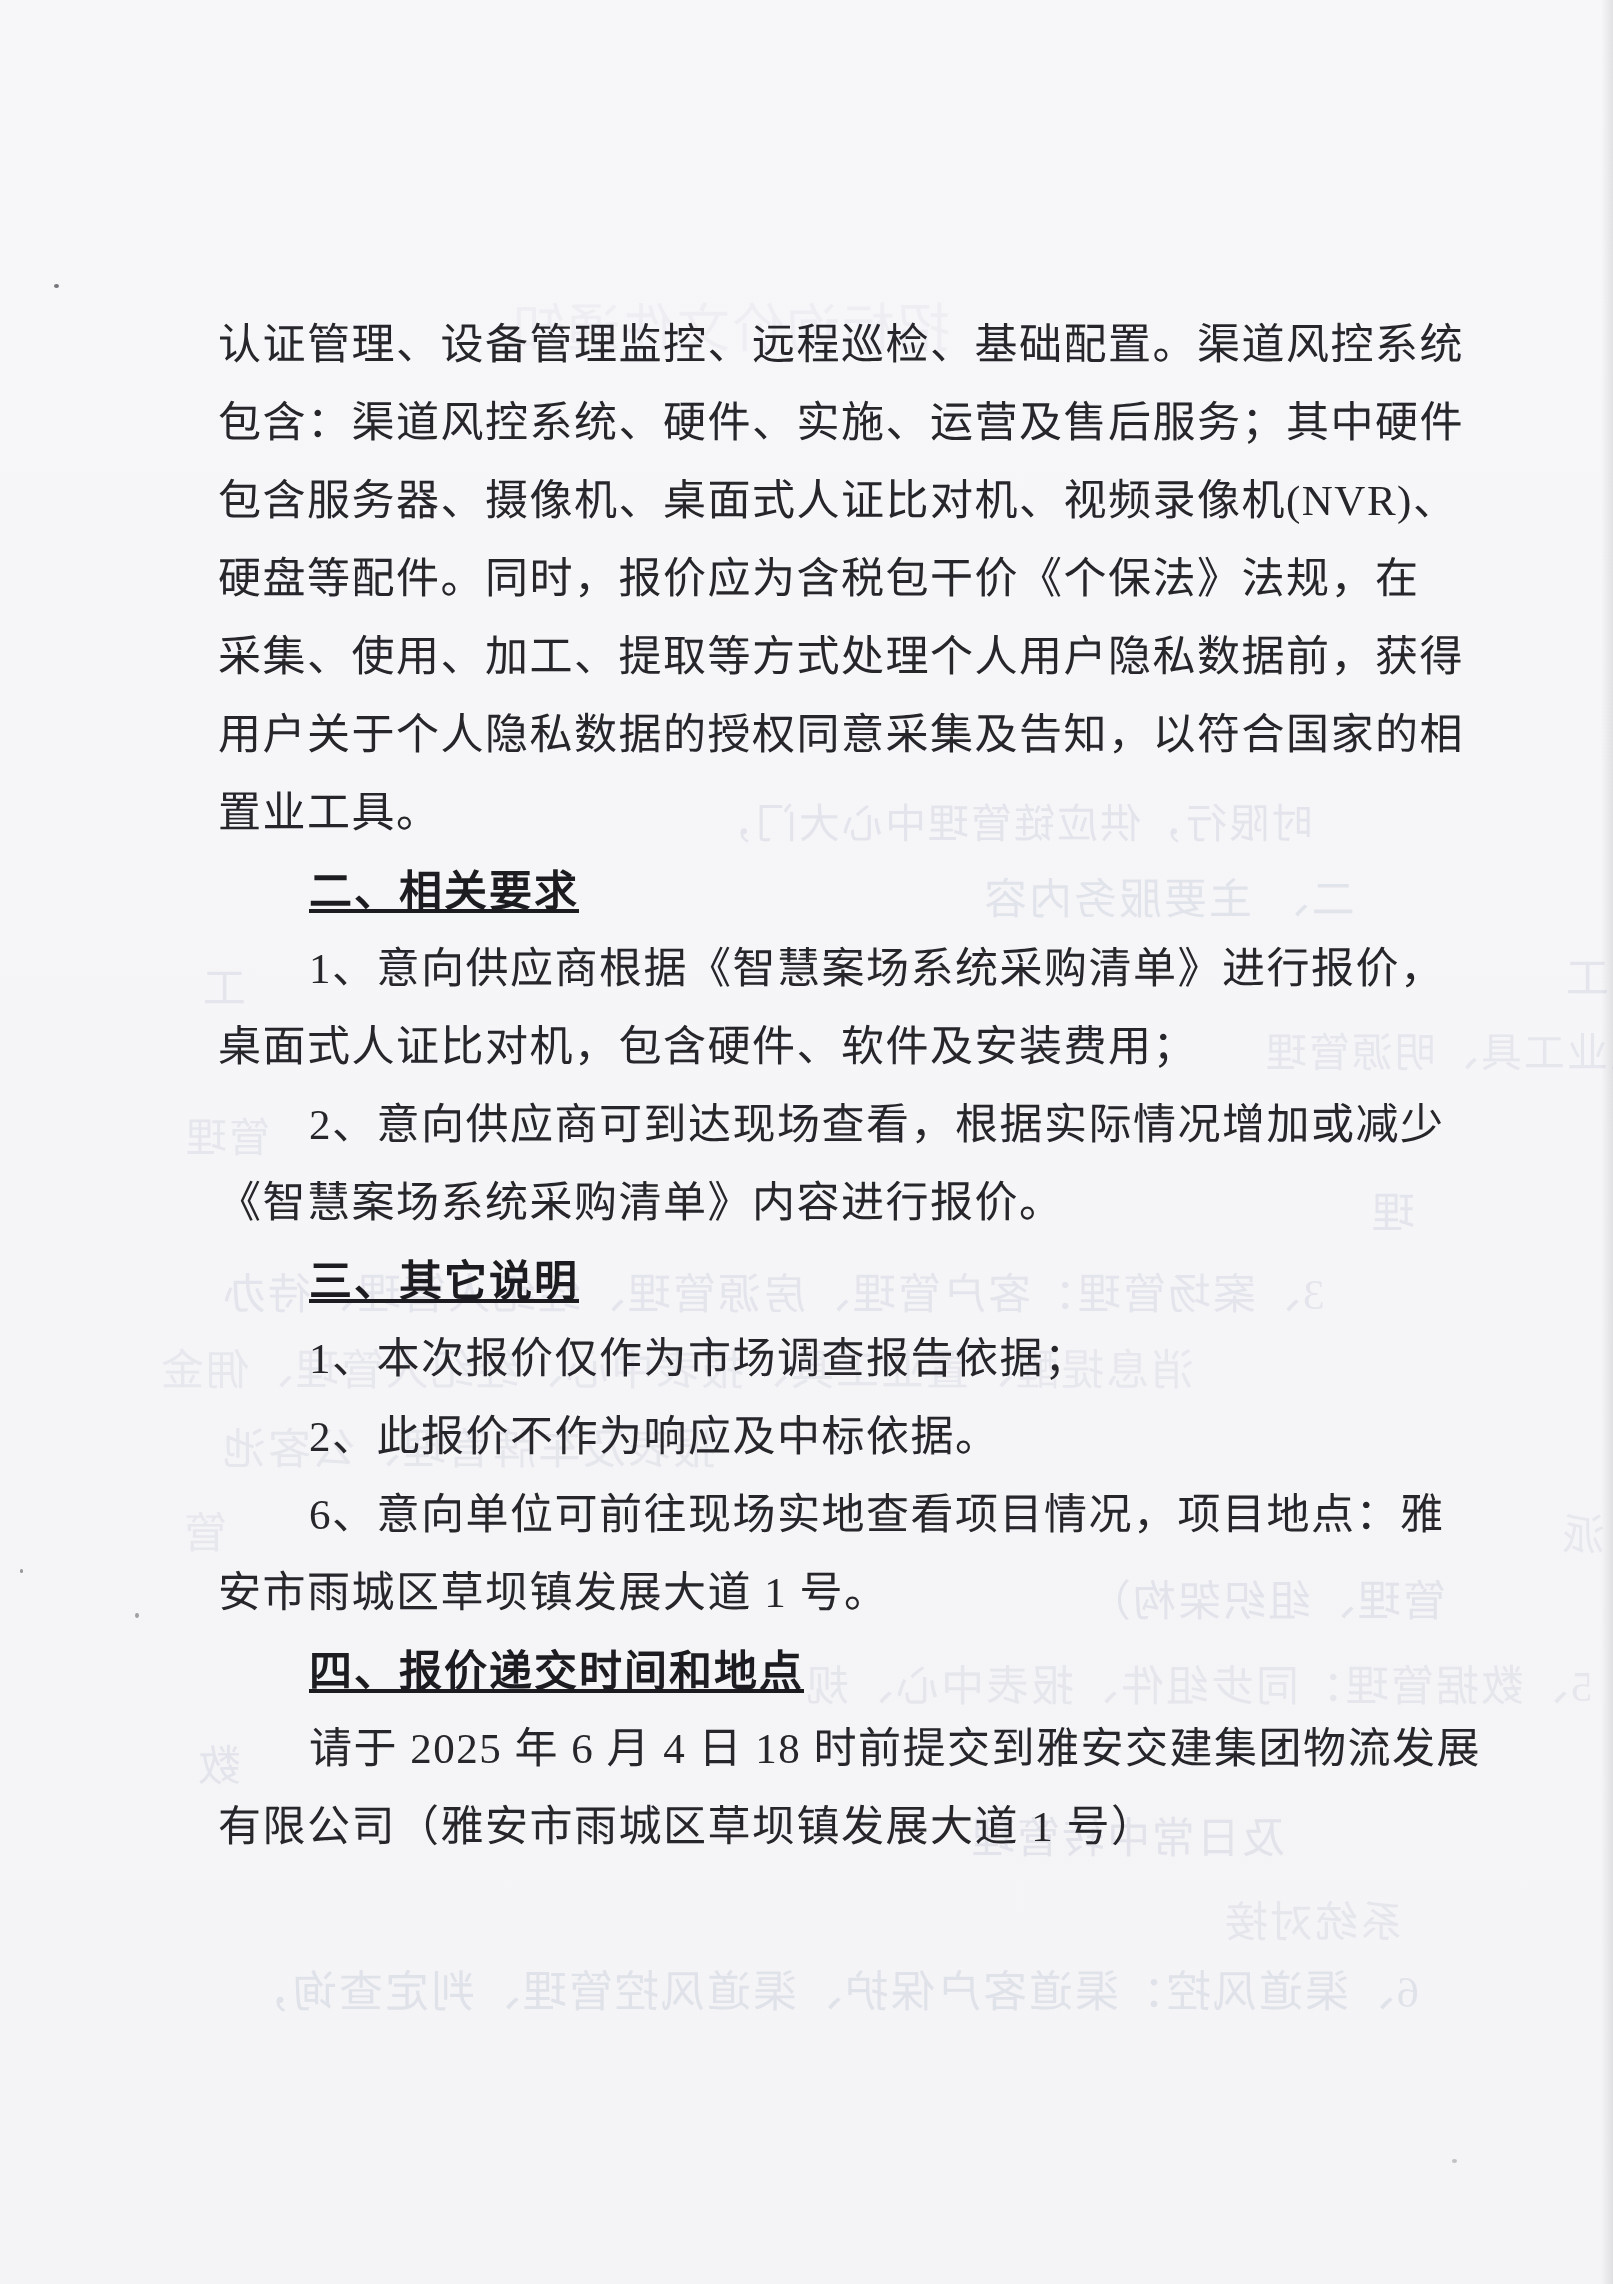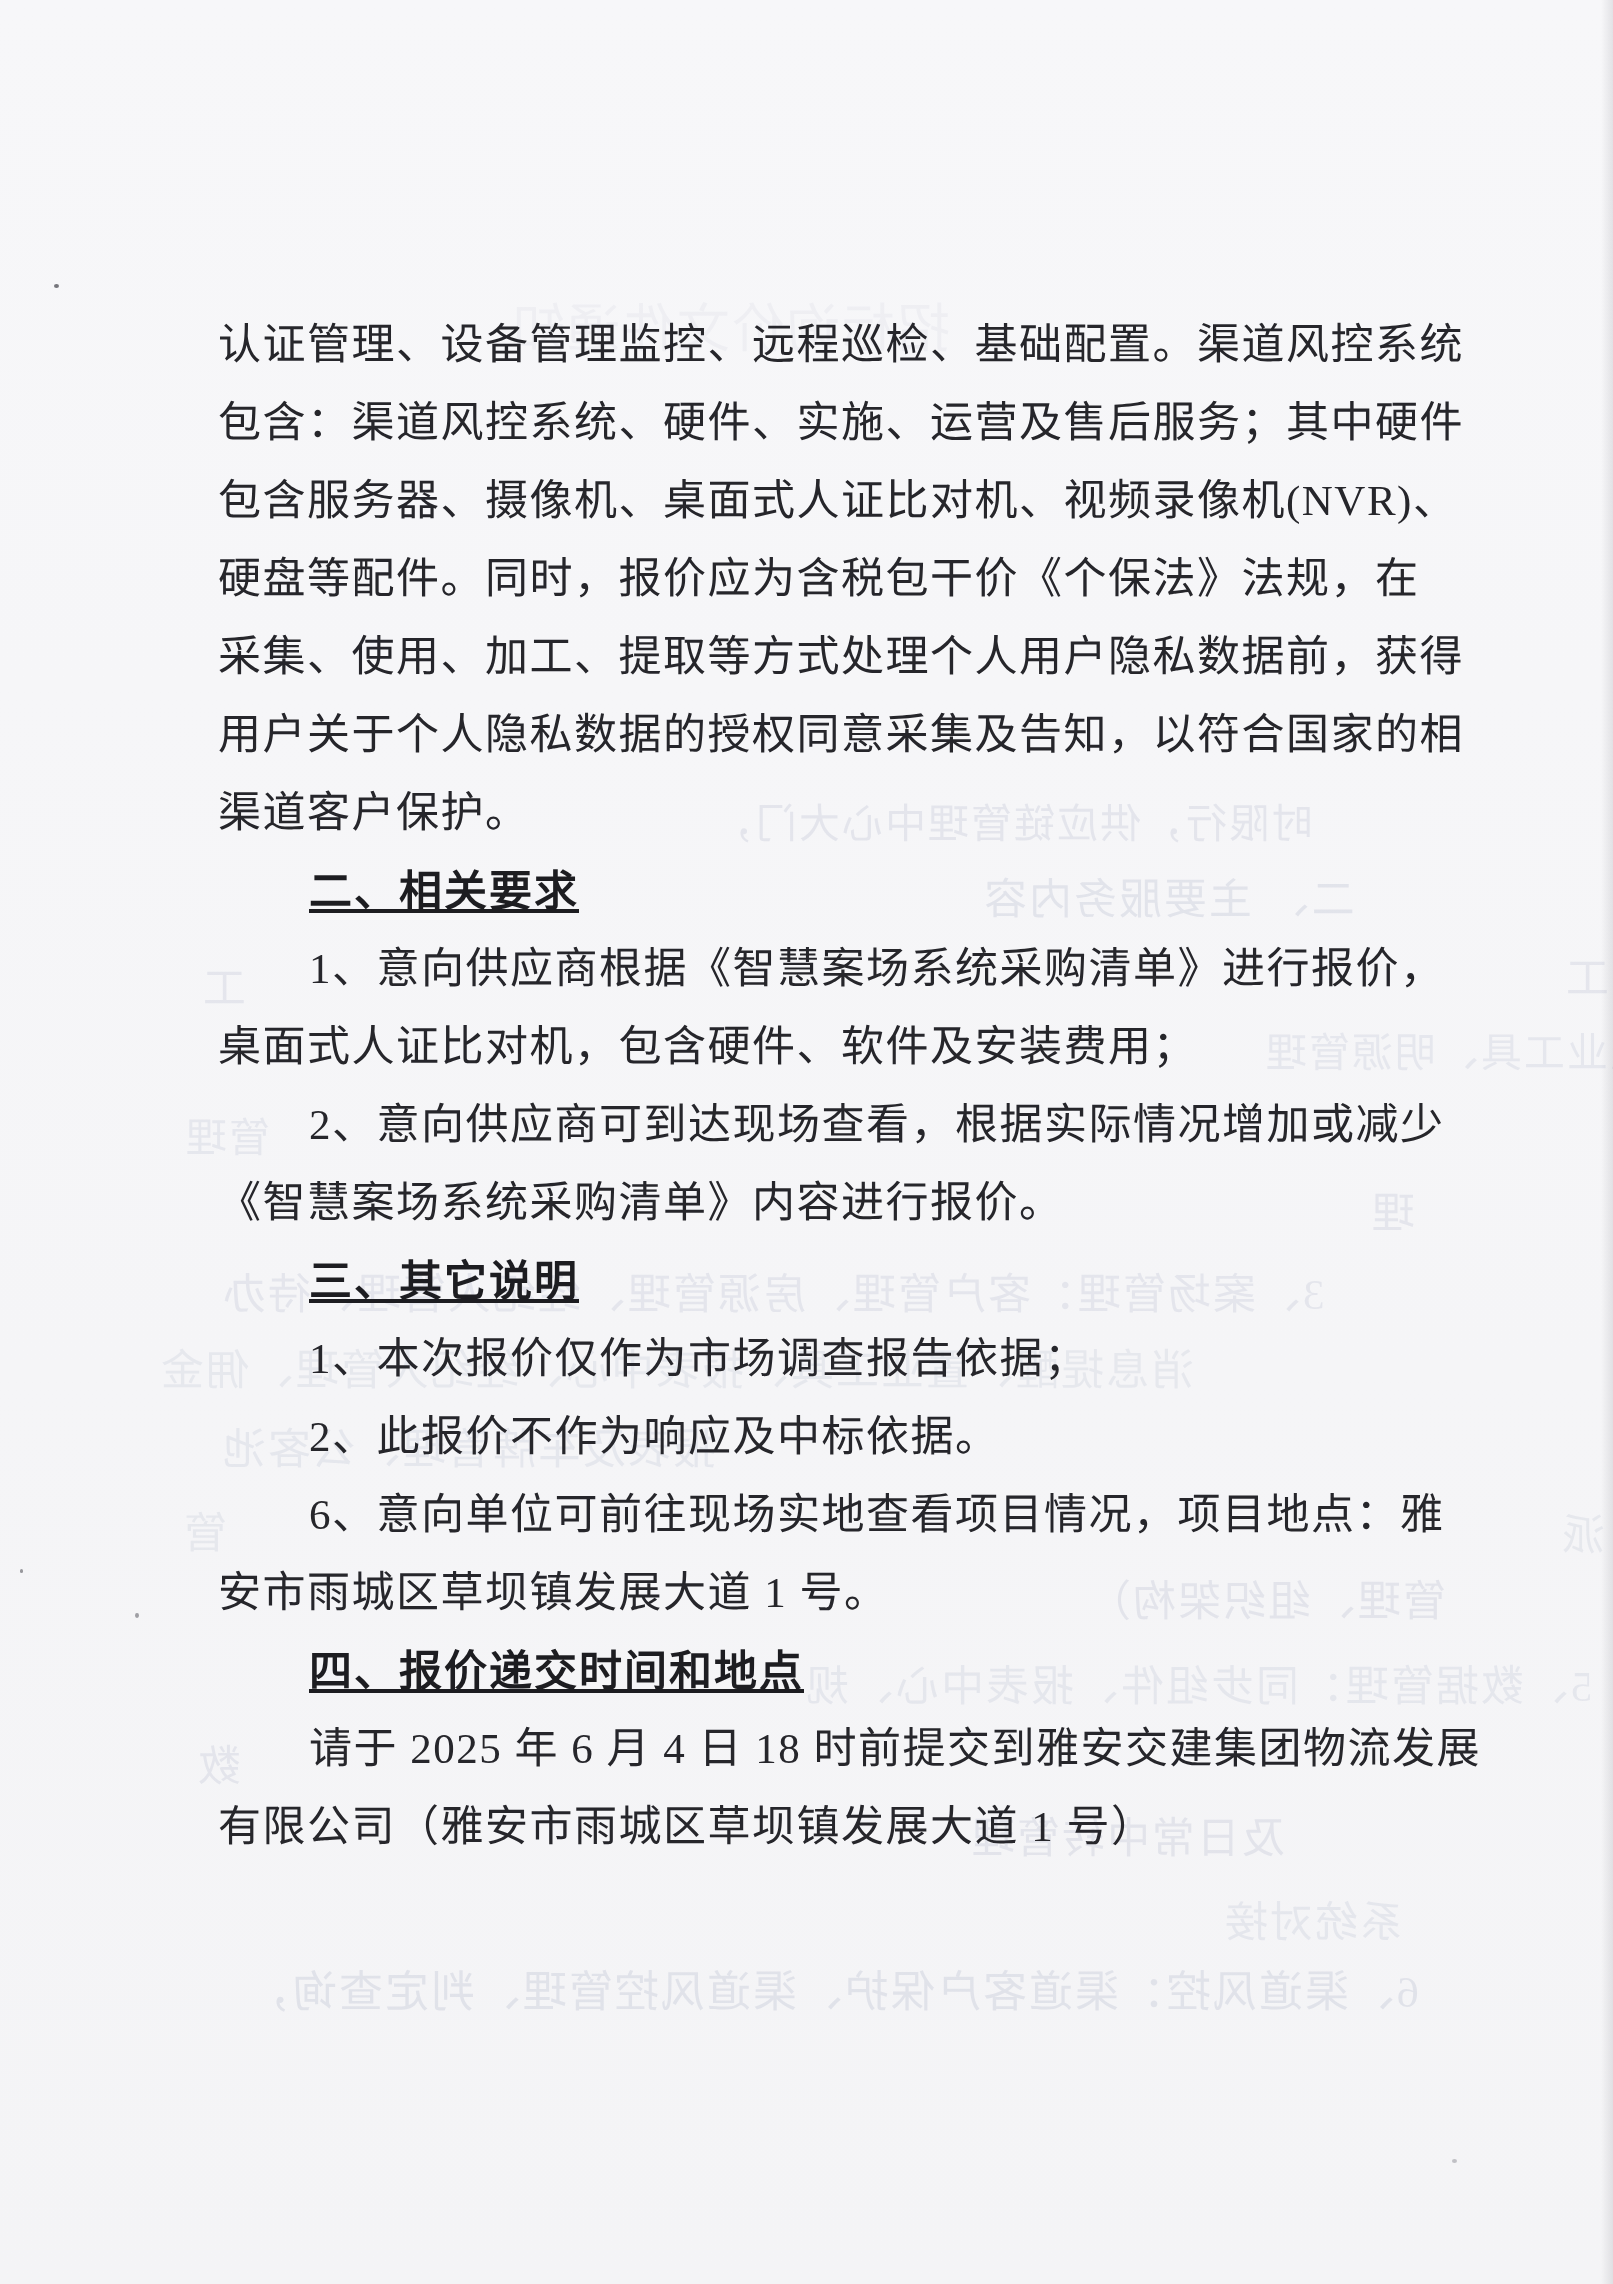--- a/index.html
+++ b/index.html
@@ -81,21 +81,21 @@
   <div class="speck" style="left:135px;top:1613px;width:3.9px;height:4.9px;opacity:0.5;"></div>
   <div class="speck" style="left:1452px;top:2159px;width:4.9px;height:3.9px;opacity:0.3;"></div>
 
   <div class="doc">
     <div class="ln">认证管理、设备管理监控、远程巡检、基础配置。渠道风控系统</div>
     <div class="ln">包含：渠道风控系统、硬件、实施、运营及售后服务；其中硬件</div>
     <div class="ln">包含服务器、摄像机、桌面式人证比对机、视频录像机(NVR)、</div>
     <div class="ln">硬盘等配件。同时，报价应为含税包干价《个保法》法规，在</div>
     <div class="ln">采集、使用、加工、提取等方式处理个人用户隐私数据前，获得</div>
     <div class="ln">用户关于个人隐私数据的授权同意采集及告知，以符合国家的相</div>
-    <div class="ln">渠道客户保护。</div>
+    <div class="ln">置业工具。</div>
     <div class="ln ind hd">二、相关要求</div>
     <div class="ln ind">1、意向供应商根据《智慧案场系统采购清单》进行报价，</div>
     <div class="ln">桌面式人证比对机，包含硬件、软件及安装费用；</div>
     <div class="ln ind">2、意向供应商可到达现场查看，根据实际情况增加或减少</div>
     <div class="ln">《智慧案场系统采购清单》内容进行报价。</div>
     <div class="ln ind hd">三、其它说明</div>
     <div class="ln ind">1、本次报价仅作为市场调查报告依据；</div>
     <div class="ln ind">2、此报价不作为响应及中标依据。</div>
     <div class="ln ind">6、意向单位可前往现场实地查看项目情况，项目地点：雅</div>
     <div class="ln">安市雨城区草坝镇发展大道 1 号。</div>

